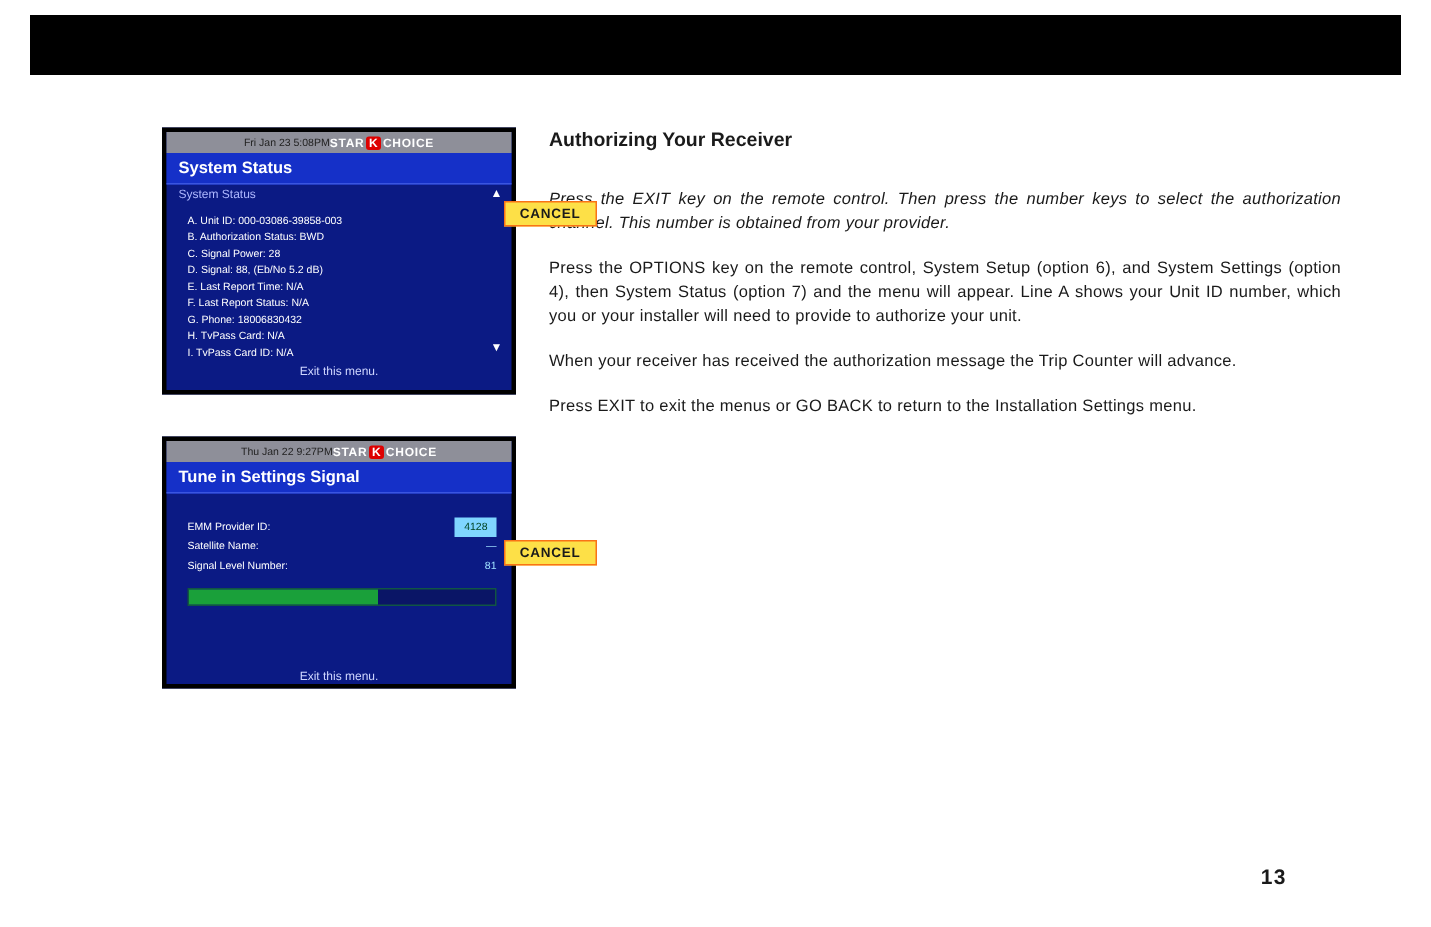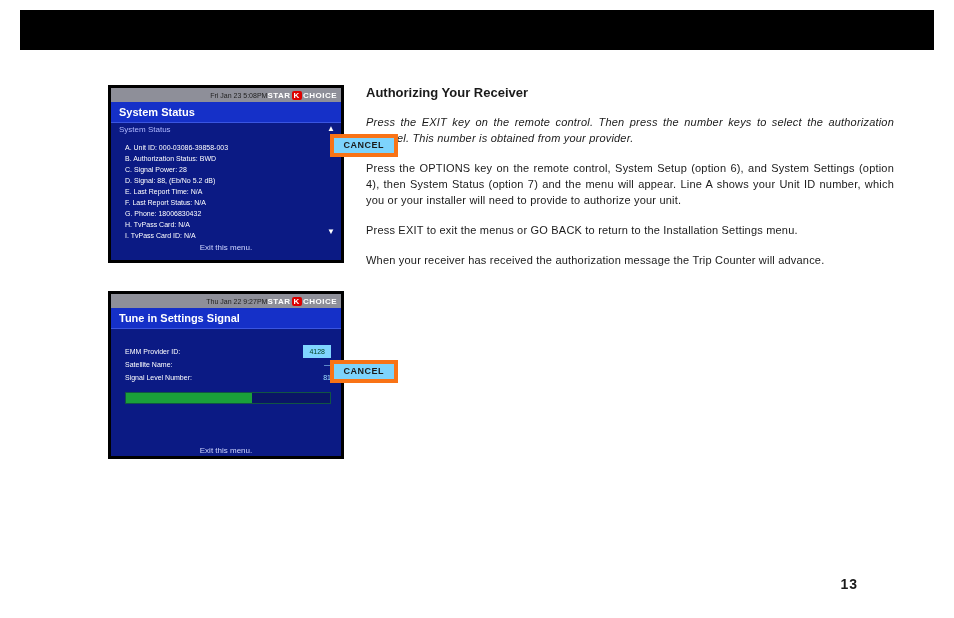--- a/index.html
+++ b/index.html
@@ -2,39 +2,39 @@
 <html><head>
 <meta charset="utf-8">
 <style>
   html,body{margin:0;padding:0;background:#fff;font-family:Arial,Helvetica,sans-serif;color:#1a1a1a}
   .page{width:954px;height:618px;position:relative;box-sizing:border-box}
   .topbar{position:absolute;left:20px;right:20px;top:10px;height:40px;background:#000}
   .content{position:absolute;left:108px;top:85px;right:60px;display:flex}
   .col-thumbs{width:236px;flex:0 0 236px}
   .col-text{flex:1;padding-left:22px}
   .thumb{width:236px;background:#0b1a84;border:3px solid #000;box-sizing:border-box;position:relative;margin-bottom:28px}
-  .thumb .tbar{height:14px;background:#8e8f99;display:flex;align-items:center;justify-content:flex-end;padding:0 4px}
+  .thumb .tbar{height:14px;background:#8e8f99;display:flex;align-items:center;justify-content:center;padding:0 4px}
   .thumb .tbar .dt{font-size:7px;color:#222}
   .thumb .brand{font-size:8px;font-weight:bold;color:#fff;letter-spacing:.5px;display:flex;align-items:center}
   .thumb .brand .k{background:#d00;color:#fff;padding:0 2px;margin:0 1px;border-radius:2px}
   .thumb .title{background:#1530c8;color:#fff;font-size:11px;font-weight:bold;padding:4px 8px;border-bottom:1px solid #3a55e0}
   .thumb .sub{color:#aeb8ff;font-size:8px;padding:2px 8px}
   .thumb .body{padding:6px 10px 8px 14px;min-height:108px;position:relative}
   .thumb .line{color:#fff;font-size:7px;line-height:11px;white-space:nowrap}
   .thumb .exit{position:absolute;bottom:6px;left:50%;transform:translateX(-50%);color:#cfd6ff;font-size:8px}
-  .cancel{position:absolute;right:-57px;top:46px;background:#7dd3fc;border:4px solid #f97316;font-size:9px;font-weight:bold;padding:2px 10px 3px 10px;letter-spacing:.5px}
+  .cancel{position:absolute;right:-57px;top:46px;background:#fde047;border:1px solid #f97316;font-size:9px;font-weight:bold;padding:2px 10px 3px 10px;letter-spacing:.5px}
   .arrow{position:absolute;right:6px;color:#fff;font-size:8px}
   .arrow.up{top:36px}
   .arrow.dn{bottom:24px}
   .sig-row{display:flex;justify-content:space-between;color:#fff;font-size:7px;line-height:13px}
   .sig-val{color:#9fe0ff}
   .sig-val.hl{background:#7fd5ff;color:#042;padding:0 6px}
   .meter{height:10px;background:#0a1566;border:1px solid #154;margin-top:8px;position:relative}
   .meter .fill{position:absolute;left:0;top:0;bottom:0;background:#1aa03a}
-  h3.section{font-size:13px;font-weight:bold;margin:0 0 14px 0}
+  h3.section{font-size:13px;font-weight:bold;margin:0 0 25px 0}
   p.body{font-size:11px;line-height:16px;margin:0 0 14px 0;text-align:justify;letter-spacing:.2px}
   p.body.em{font-style:italic}
   .pagenum{position:absolute;right:96px;bottom:26px;font-size:14px;font-weight:900;letter-spacing:1px}
 </style>
 </head>
 <body>
 <div class="page">
 
   <div class="topbar"></div>
 
@@ -100,20 +100,20 @@
         </div>
         <div class="cancel" style="top:66px">CANCEL</div>
       </div>
 
     </div>
 
     <div class="col-text">
       <h3 class="section">Authorizing Your Receiver</h3>
       <p class="body em">Press the EXIT key on the remote control. Then press the number keys to select the authorization channel. This number is obtained from your provider.</p>
       <p class="body">Press the OPTIONS key on the remote control, System Setup (option 6), and System Settings (option 4), then System Status (option 7) and the menu will appear. Line A shows your Unit ID number, which you or your installer will need to provide to authorize your unit.</p>
+      <p class="body">When your receiver has received the authorization message the Trip Counter will advance.</p>
       <p class="body">Press EXIT to exit the menus or GO BACK to return to the Installation Settings menu.</p>
-      <p class="body">When your receiver has received the authorization message the Trip Counter will advance.</p>
     </div>
 
   </div>
 
   <div class="pagenum">13</div>
 </div>
 
 </body></html>

